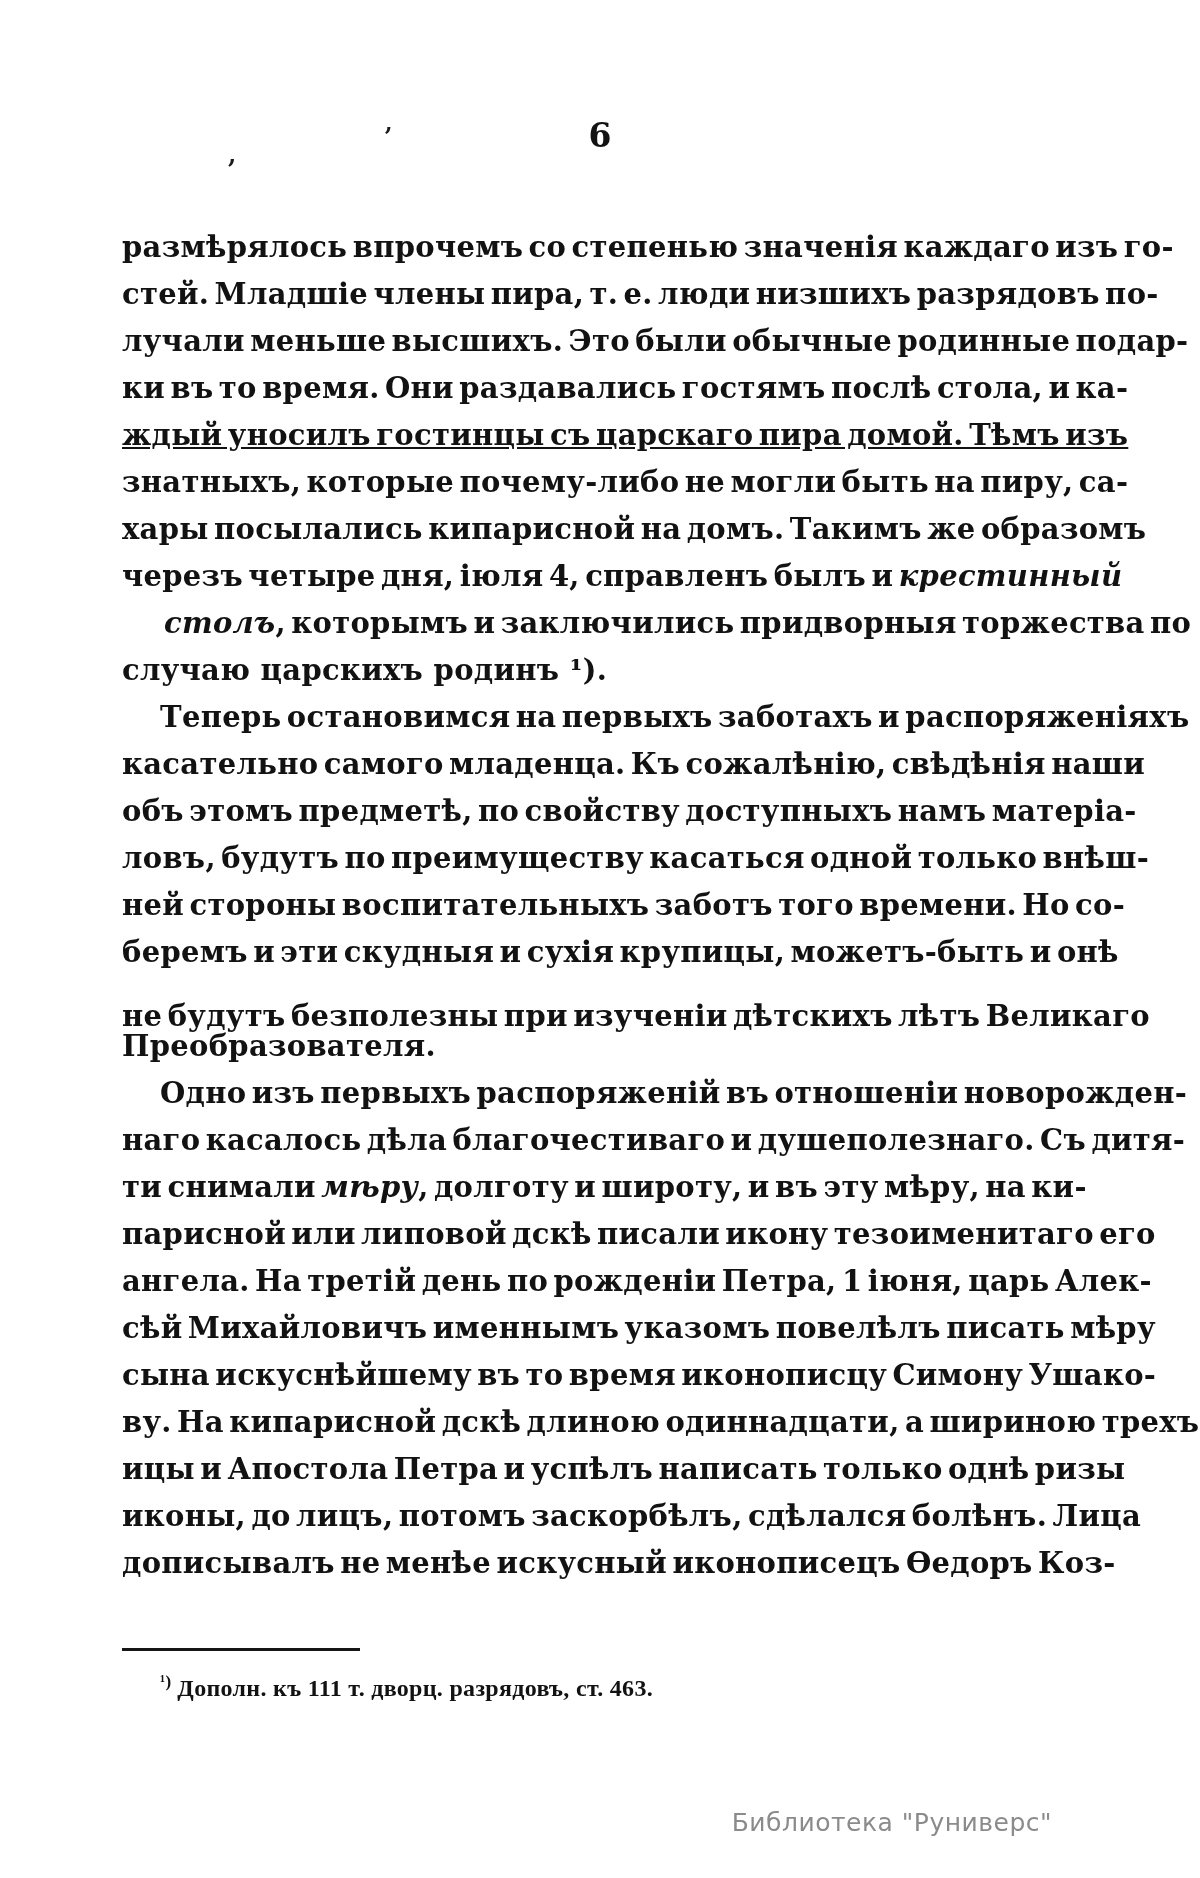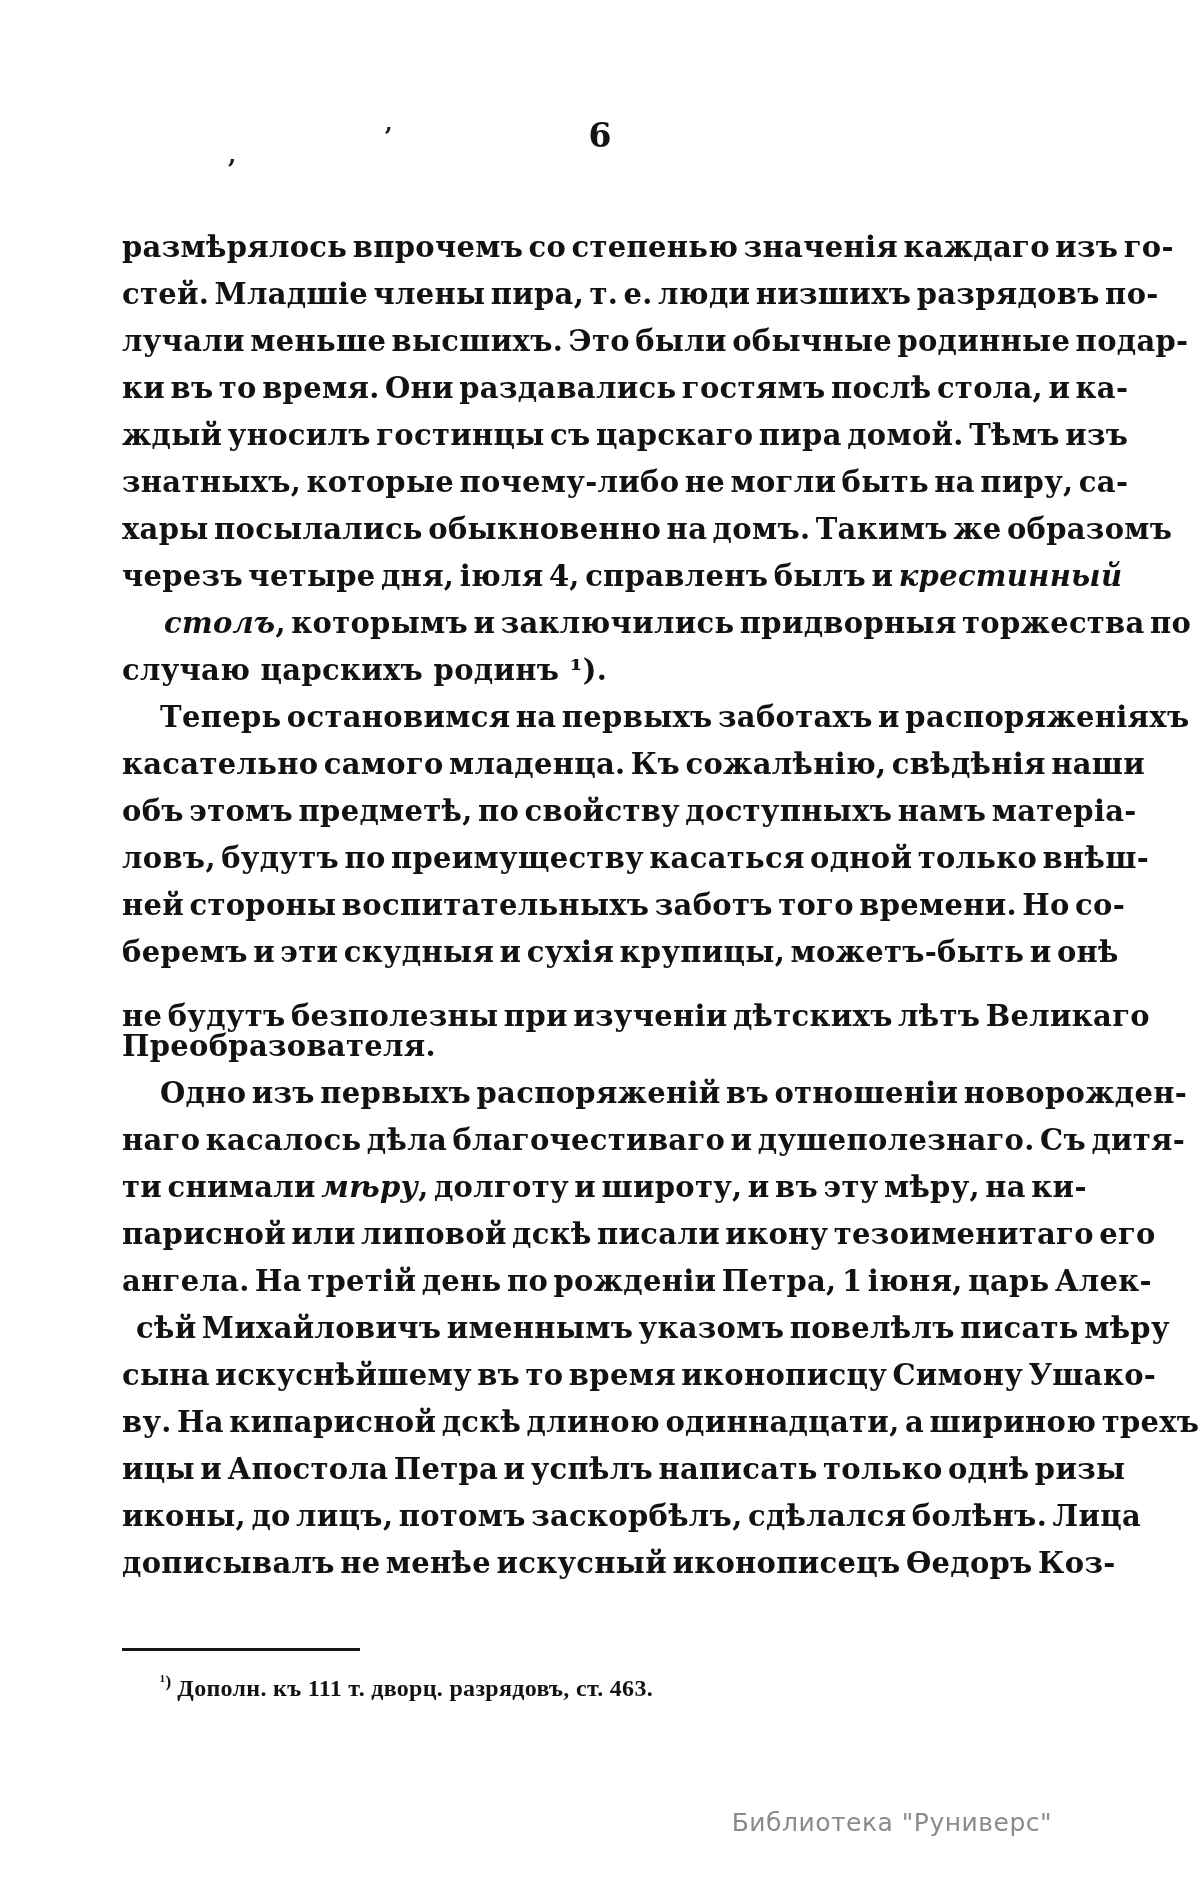--- a/index.html
+++ b/index.html
@@ -51,44 +51,44 @@
 
 <span class="speck speck-1">’</span>
 <span class="speck speck-2">,</span>
 
 <div class="body-text" id="body-text">
     <div>
       <div class="line justify"><span class="inner" style="word-spacing: -5px;"><span>размѣрялось впрочемъ со степенью значенія каждаго изъ го-</span></span></div>
       <div class="line justify"><span class="inner" style="word-spacing: -5px;"><span>стей. Младшіе члены пира, т. е. люди низшихъ разрядовъ по-</span></span></div>
       <div class="line justify"><span class="inner" style="word-spacing: -5px;"><span>лучали меньше высшихъ. Это были обычные родинные подар-</span></span></div>
       <div class="line justify"><span class="inner" style="word-spacing: -5px;"><span>ки въ то время. Они раздавались гостямъ послѣ стола, и ка-</span></span></div>
-      <div class="line justify"><span class="inner" style="word-spacing: -5px;"><span>ждый уносилъ гостинцы съ царскаго пира домой. Тѣмъ изъ</span></span></div>
+      <div class="line justify"><span class="inner" style="word-spacing: -5px; text-decoration: underline;"><span>ждый уносилъ гостинцы съ царскаго пира домой. Тѣмъ изъ</span></span></div>
       <div class="line justify"><span class="inner" style="word-spacing: -5px;"><span>знатныхъ, которые почему-либо не могли быть на пиру, са-</span></span></div>
-      <div class="line justify"><span class="inner" style="word-spacing: -5px;"><span>хары посылались обыкновенно на домъ. Такимъ же образомъ</span></span></div>
+      <div class="line justify"><span class="inner" style="word-spacing: -5px;"><span>хары посылались кипарисной на домъ. Такимъ же образомъ</span></span></div>
       <div class="line justify"><span class="inner" style="word-spacing: -5px;"><span>черезъ четыре дня, іюля 4, справленъ былъ и </span><span class="em">крестинный</span></span></div>
       <div class="line justify"><span class="inner" style="word-spacing: -5px; margin-left: 42px;"><span class="em">столъ</span><span>, которымъ и заключились придворныя торжества по</span></span></div>
       <div class="line"><span class="inner"><span>случаю царскихъ родинъ ¹).</span></span></div>
     </div>
     <div>
       <div class="line indent justify"><span class="inner" style="word-spacing: -5px;"><span>Теперь остановимся на первыхъ заботахъ и распоряженіяхъ</span></span></div>
       <div class="line justify"><span class="inner" style="word-spacing: -5px;"><span>касательно самого младенца. Къ сожалѣнію, свѣдѣнія наши</span></span></div>
       <div class="line justify"><span class="inner" style="word-spacing: -5px;"><span>объ этомъ предметѣ, по свойству доступныхъ намъ матеріа-</span></span></div>
       <div class="line justify"><span class="inner" style="word-spacing: -5px;"><span>ловъ, будутъ по преимуществу касаться одной только внѣш-</span></span></div>
       <div class="line justify"><span class="inner" style="word-spacing: -5px;"><span>ней стороны воспитательныхъ заботъ того времени. Но со-</span></span></div>
       <div class="line justify"><span class="inner" style="word-spacing: -5px;"><span>беремъ и эти скудныя и сухія крупицы, можетъ-быть и онѣ</span></span></div>
       <div class="line justify"><span class="inner" style="word-spacing: -5px; margin-top: 17px;"><span>не будутъ безполезны при изученіи дѣтскихъ лѣтъ Великаго</span></span></div>
       <div class="line"><span class="inner"><span>Преобразователя.</span></span></div>
     </div>
     <div>
       <div class="line indent justify"><span class="inner" style="word-spacing: -5px;"><span>Одно изъ первыхъ распоряженій въ отношеніи новорожден-</span></span></div>
       <div class="line justify"><span class="inner" style="word-spacing: -5px;"><span>наго касалось дѣла благочестиваго и душеполезнаго. Съ дитя-</span></span></div>
       <div class="line justify"><span class="inner" style="word-spacing: -5px;"><span>ти снимали </span><span class="em">мѣру</span><span>, долготу и широту, и въ эту мѣру, на ки-</span></span></div>
       <div class="line justify"><span class="inner" style="word-spacing: -5px;"><span>парисной или липовой дскѣ писали икону тезоименитаго его</span></span></div>
       <div class="line justify"><span class="inner" style="word-spacing: -5px;"><span>ангела. На третій день по рожденіи Петра, 1 іюня, царь Алек-</span></span></div>
-      <div class="line justify"><span class="inner" style="word-spacing: -5px; margin-left: 14px;"><span>сѣй Михайловичъ именнымъ указомъ повелѣлъ писать мѣру</span></span></div>
+      <div class="line justify"><span class="inner" style="word-spacing: -5px;"><span>сѣй Михайловичъ именнымъ указомъ повелѣлъ писать мѣру</span></span></div>
       <div class="line justify"><span class="inner" style="word-spacing: -5px;"><span>сына искуснѣйшему въ то время иконописцу Симону Ушако-</span></span></div>
       <div class="line justify"><span class="inner" style="word-spacing: -5px;"><span>ву. На кипарисной дскѣ длиною одиннадцати, а шириною трехъ</span></span></div>
       <div class="line justify"><span class="inner" style="word-spacing: -5px;"><span>ицы и Апостола Петра и успѣлъ написать только однѣ ризы</span></span></div>
       <div class="line justify"><span class="inner" style="word-spacing: -5px;"><span>иконы, до лицъ, потомъ заскорбѣлъ, сдѣлался болѣнъ. Лица</span></span></div>
       <div class="line justify"><span class="inner" style="word-spacing: -5px;"><span>дописывалъ не менѣе искусный иконописецъ Ѳедоръ Коз-</span></span></div>
     </div>
   </div>
 
 <div class="footnote-rule"></div>
 

